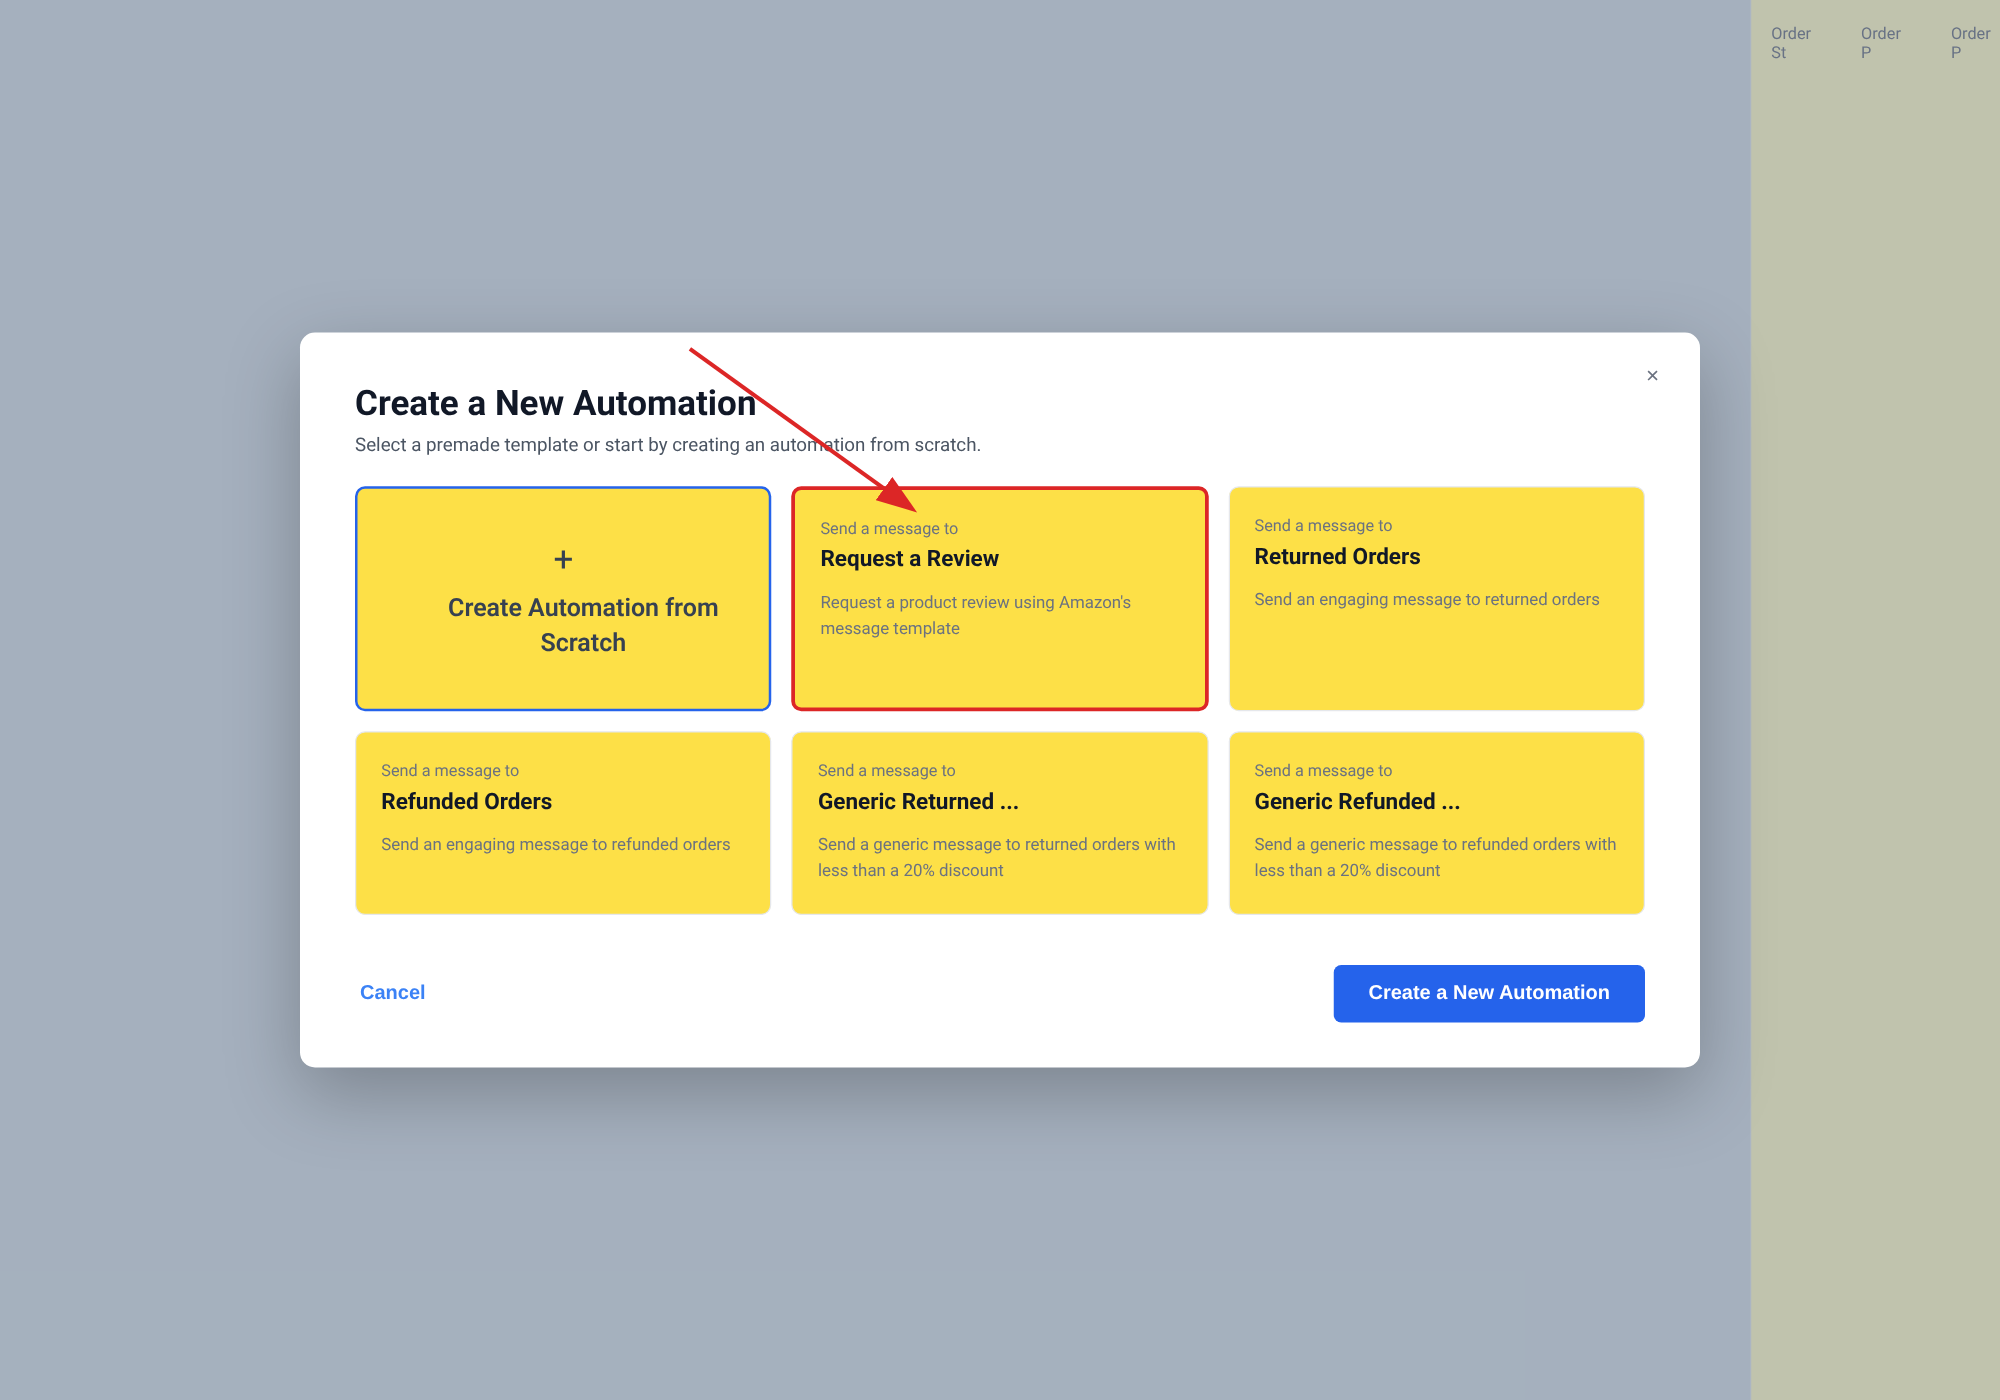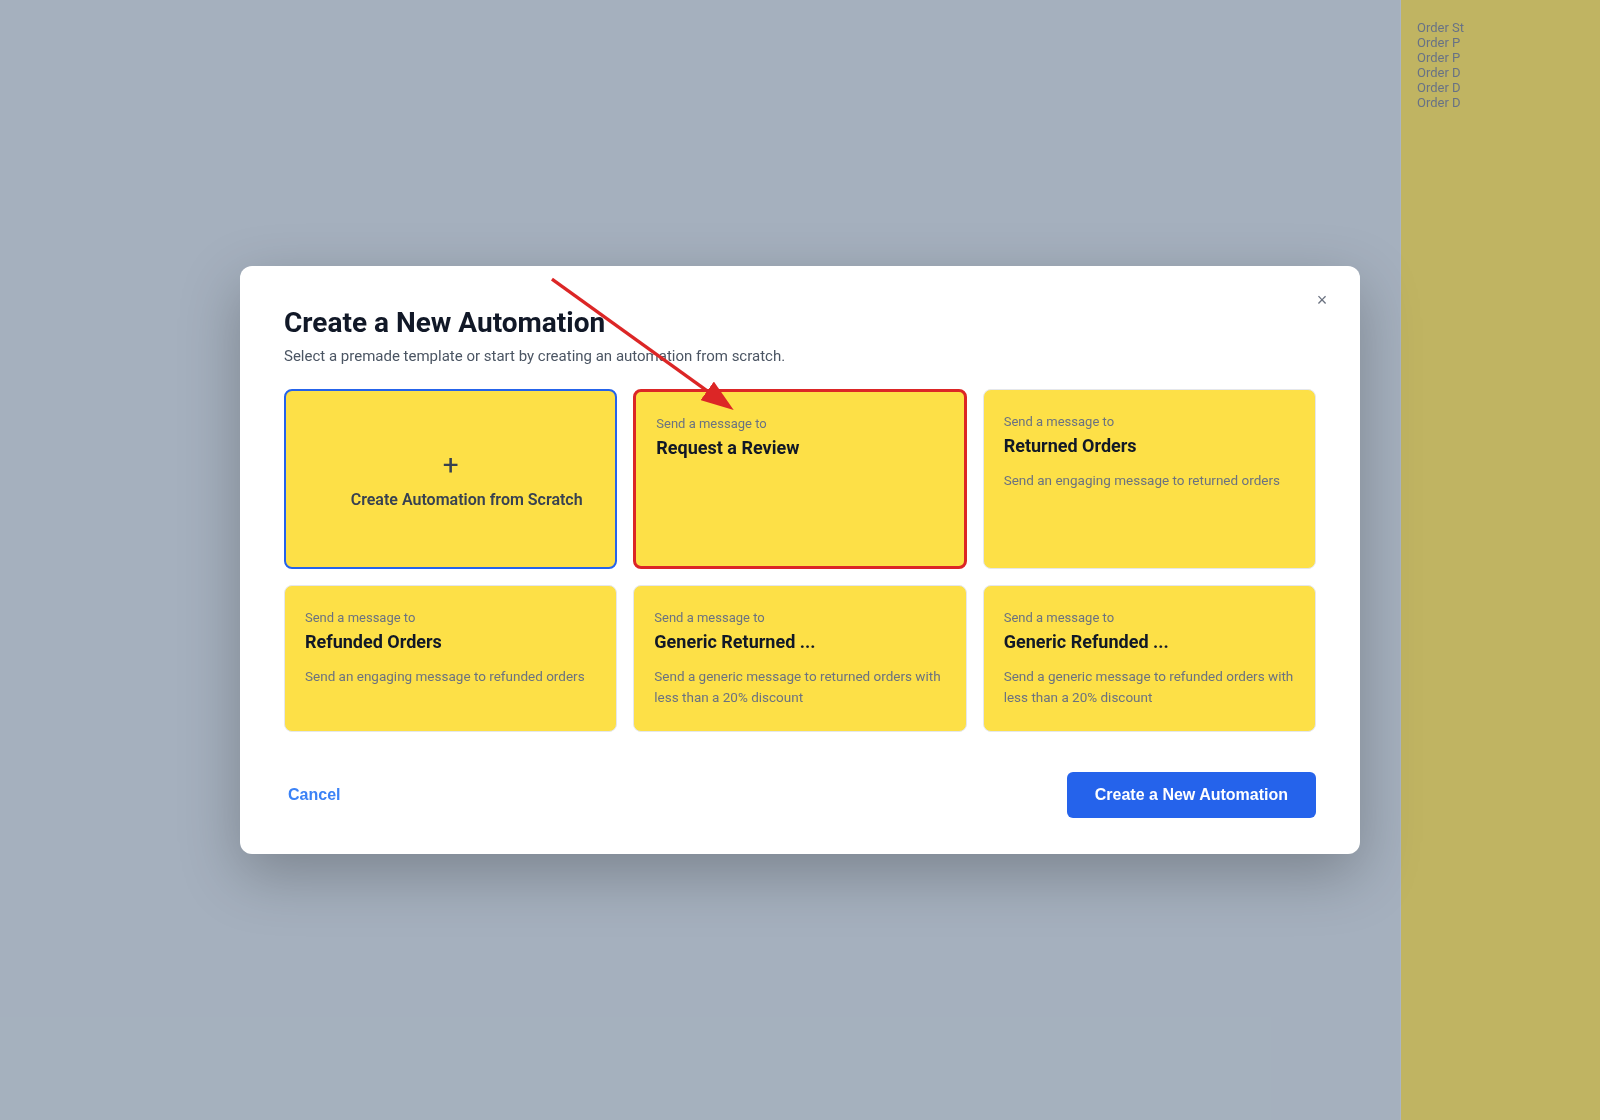--- a/index.html
+++ b/index.html
@@ -13,25 +13,25 @@
       position: relative;
     }
 
     
     .bg-sidebar {
       position: absolute;
       right: 0;
       top: 0;
       width: 200px;
       height: 1120px;
-      background: #fde047;
+      background: #fef9c3;
       border-left: 1px solid #dde1e7;
       display: flex;
-      flex-direction: column;
       padding: 20px 16px;
+      gap: 40px;
     }
 
     .bg-sidebar-item {
       color: #6b7280;
       font-size: 13px;
     }
 
     
     .overlay {
       position: absolute;
@@ -120,21 +120,21 @@
       border: 2px solid #2563eb;
     }
 
     .scratch-icon {
       font-size: 28px;
       color: #374151;
       margin-bottom: 8px;
     }
 
     .scratch-label {
-      font-size: 16px;
+      font-size: 20px;
       font-weight: 600;
       color: #374151;
       text-align: center;
       line-height: 1.4;
       margin-left: 32px;
     }
 
     .card-pretitle {
       font-size: 13px;
       color: #6b7280;
@@ -219,20 +219,21 @@
     <div class="template-grid">
 
       <div class="template-card scratch selected-blue">
         <span class="scratch-icon">+</span>
         <span class="scratch-label">Create Automation from Scratch</span>
       </div>
 
       <div class="template-card selected-red">
         <div class="card-pretitle">Send a message to</div>
         <div class="card-title">Request a Review</div>
+        <div class="card-description">Request a product review using Amazon's message template</div>
       </div>
 
       <div class="template-card">
         <div class="card-pretitle">Send a message to</div>
         <div class="card-title">Returned Orders</div>
         <div class="card-description">Send an engaging message to returned orders</div>
       </div>
 
       <div class="template-card">
         <div class="card-pretitle">Send a message to</div>

